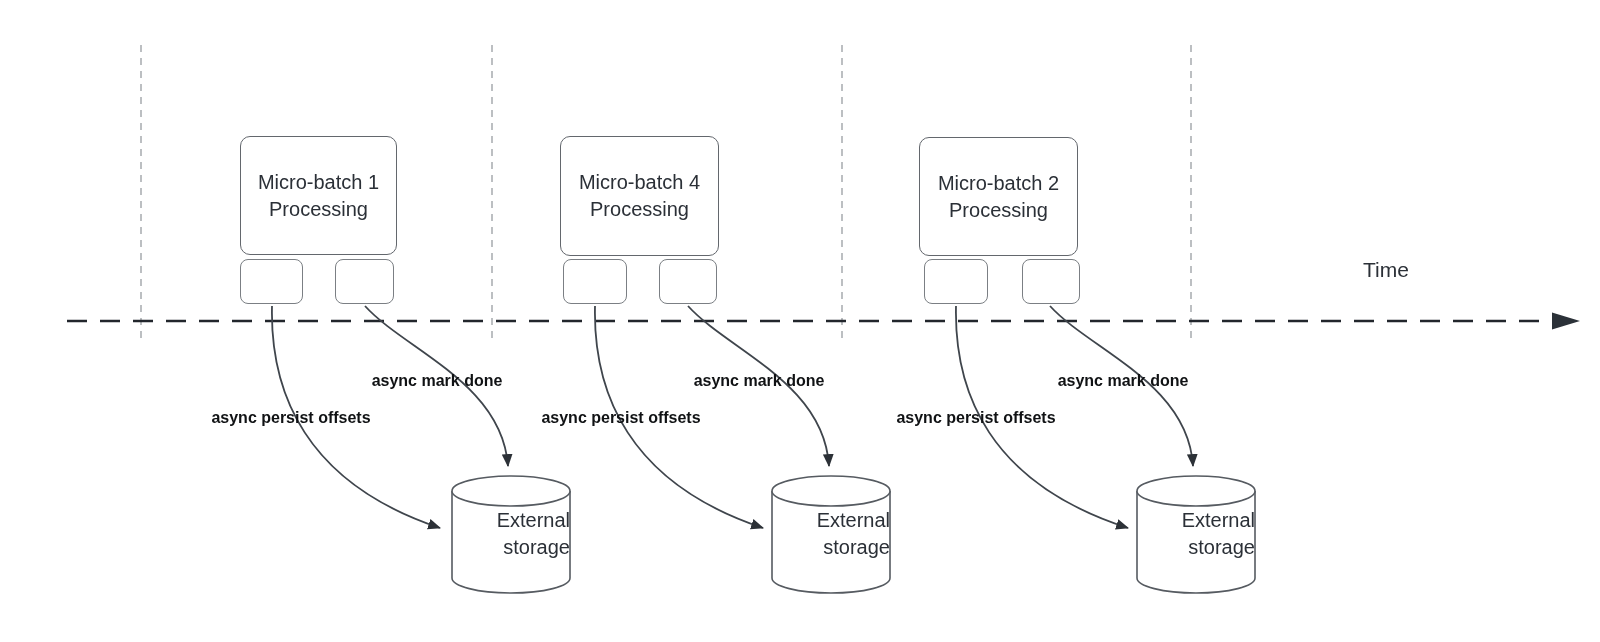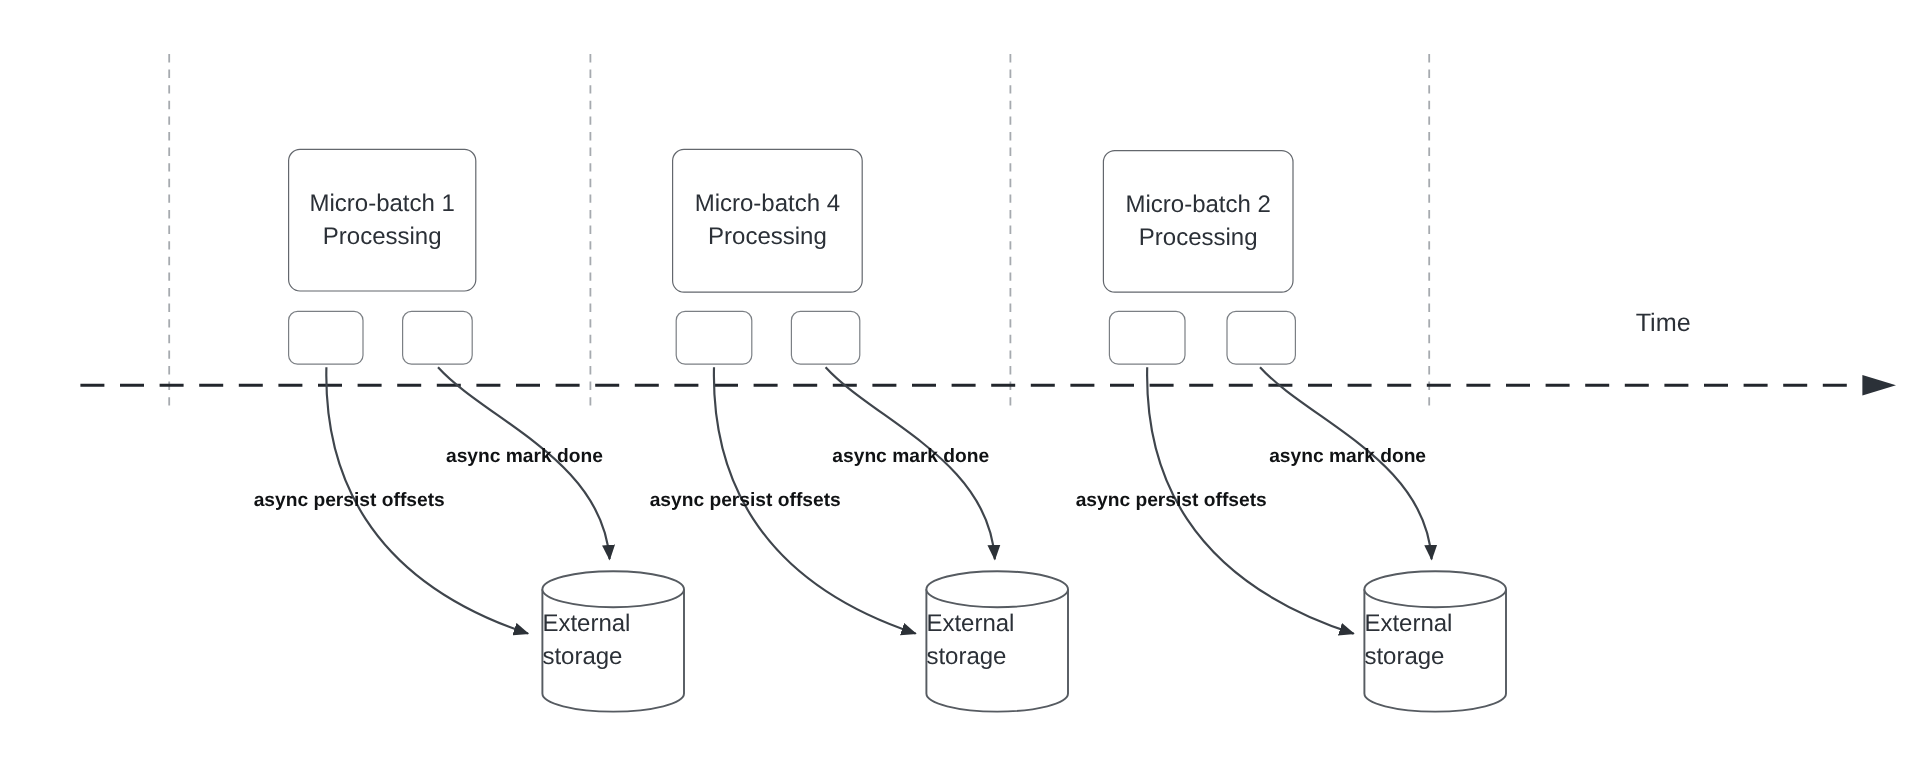--- a/index.html
+++ b/index.html
@@ -10,38 +10,38 @@
     font-family:"Liberation Sans", sans-serif;
     overflow:hidden;
   }
   .canvas svg{position:absolute;left:0;top:0;z-index:0;}
   .node{
     position:absolute;z-index:2;
     background:#ffffff;
     border:1.6px solid #63676d;
     border-radius:10px;
     display:flex;flex-direction:column;align-items:center;justify-content:center;
-    font-size:20px;line-height:27px;color:#2b3037;text-align:center;
+    font-size:20px;line-height:27px;color:#2b3037;text-align:center;margin-top:12px;
   }
   .chip{
     position:absolute;z-index:2;
     background:#ffffff;
     border:1.5px solid #7b7f84;
     border-radius:8px;
   }
   .async-label{
     position:absolute;z-index:3;
     transform:translate(-50%,-50%);
     font-size:16px;font-weight:bold;color:#101214;
     white-space:nowrap;
     text-align:center;
   }
   .storage-label{
     position:absolute;z-index:3;
-    width:118px;text-align:left;
+    width:118px;text-align:right;
     font-size:20px;line-height:27px;color:#2b3037;
   }
   .time-label{
     position:absolute;z-index:3;
     transform:translate(-50%,-50%);
     font-size:21px;color:#2b3037;text-align:right;
   }
 </style>
 </head>
 <body>

